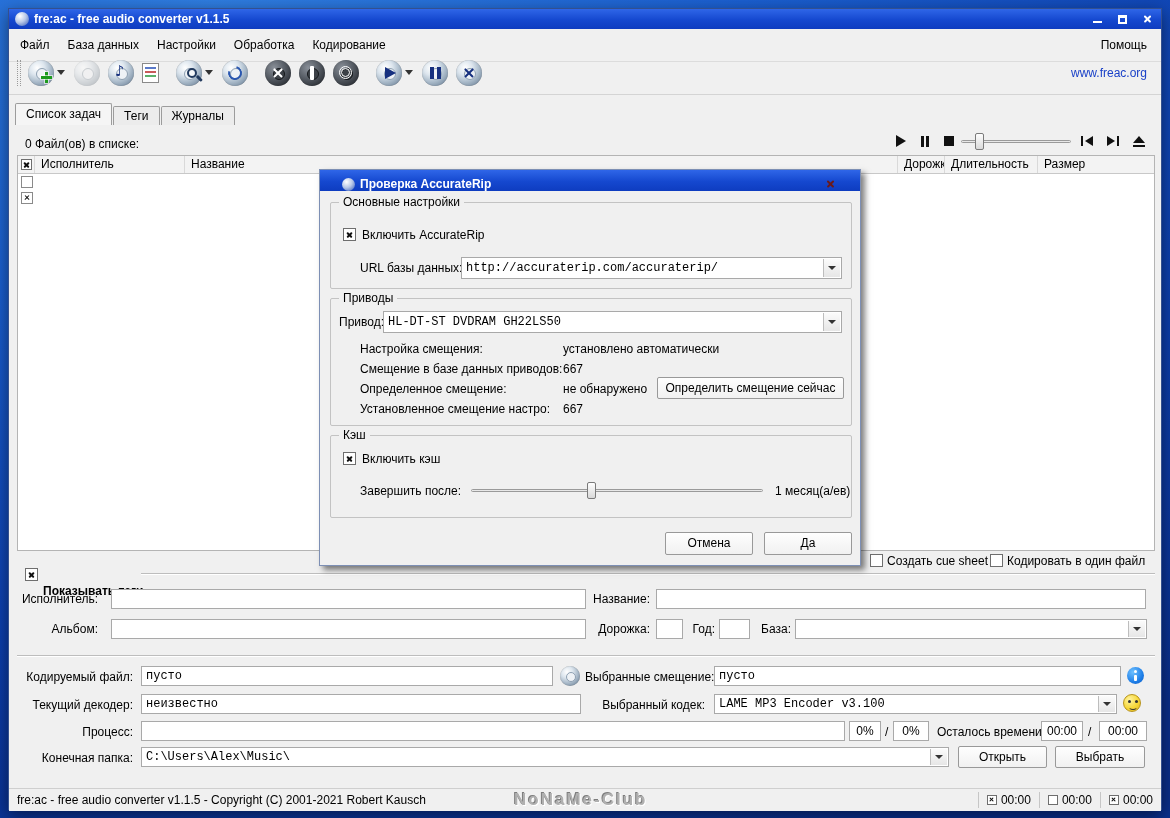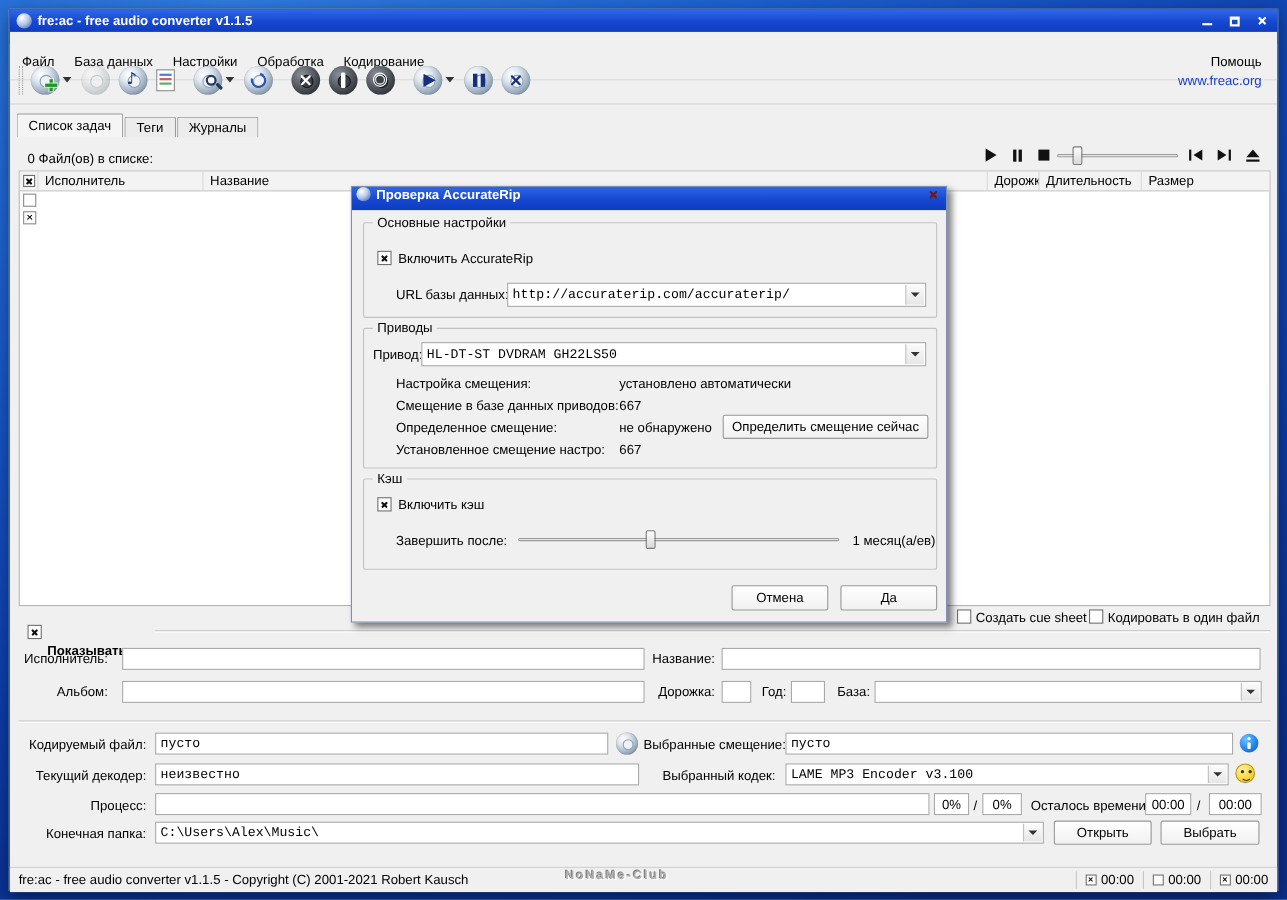--- a/index.html
+++ b/index.html
@@ -35,21 +35,21 @@
 .titlebar{position:absolute;left:0;top:0;width:100%;height:20px;background:linear-gradient(180deg,#2f66e8 0%,#1548cf 55%,#0e3cc0 100%);display:flex;align-items:center;padding:0 6px;color:#fff;}
 .app-icon{width:14px;height:14px;border-radius:50%;background:radial-gradient(circle at 35% 30%,#ffffff,#b9c9e8 45%,#5f7ec9 80%,#3a5aa8);margin-right:5px;flex:0 0 auto;}
 .app-icon.sm{width:13px;height:13px;}
 .title-text{font-weight:bold;flex:1 1 auto;white-space:nowrap;}
 .win-btns{display:flex;gap:9px;align-items:center;}
 .win-btn{width:16px;height:14px;display:flex;align-items:center;justify-content:center;}
 .g-min{width:9px;height:2px;background:#fff;margin-top:6px;}
 .g-max{width:9px;height:9px;border:2px solid #fff;border-top-width:3px;}
 
 
-.menubar{position:absolute;left:0;top:20px;width:100%;height:22px;background:#f0f0f0;border-bottom:1px solid #dcdcdc;display:flex;align-items:center;padding:16px 2px;margin-top:11px;}
+.menubar{position:absolute;left:0;top:20px;width:100%;height:22px;background:#f0f0f0;border-bottom:1px solid #dcdcdc;display:flex;align-items:center;padding:16px 2px;}
 .menu-item{padding:0 9px;line-height:21px;white-space:nowrap;}
 .menu-help{margin-left:auto;padding-right:12px;}
 
 
 .toolbar{position:absolute;left:0;top:42px;width:100%;height:44px;border-bottom:1px solid #d4d4d4;display:flex;align-items:center;padding-left:8px;}
 .grip{width:4px;height:26px;border-left:1px dotted #9a9a9a;border-right:1px dotted #9a9a9a;margin-right:7px;}
 .disc{width:26px;height:26px;border-radius:50%;position:relative;flex:0 0 auto;background:radial-gradient(circle at 35% 30%,#ffffff 0%,#dde6ee 30%,#aebecd 55%,#7f93a7 80%,#6a7d90 100%);box-shadow:inset 0 0 1px rgba(0,0,0,.4);}
 .disc::before{content:"";position:absolute;left:8px;top:8px;width:10px;height:10px;border-radius:50%;background:#eef2f6;border:1px solid #8ea0b2;}
 .disc.dark{background:radial-gradient(circle at 35% 30%,#8a9099 0%,#555b63 45%,#2e3238 80%,#22262b 100%);}
 .disc.dark::before{background:#3c4147;border-color:#14171a;}
@@ -108,27 +108,27 @@
 .info-icon{position:absolute;width:17px;height:17px;border-radius:50%;background:radial-gradient(circle at 35% 30%,#6fc1ff,#1f7fe8 60%,#0f5bc0);}
 .info-icon::before{content:"";position:absolute;left:7px;top:3px;width:3px;height:3px;background:#fff;border-radius:50%;}
 .info-icon::after{content:"";position:absolute;left:7px;top:8px;width:3px;height:6px;background:#fff;border-radius:1px;}
 .smiley{position:absolute;width:18px;height:18px;border-radius:50%;background:radial-gradient(circle at 35% 30%,#fff3a0,#f7d83a 55%,#e0b41f);border:1px solid #b8941a;}
 .smiley::before{content:"";position:absolute;left:3.5px;top:5px;width:3px;height:3px;border-radius:50%;background:#333;box-shadow:7px 0 0 #333;}
 .smiley::after{content:"";position:absolute;left:4px;top:6px;width:8px;height:7px;border:1.5px solid transparent;border-bottom-color:#333;border-radius:50%;}
 
 
 .statusbar{position:absolute;left:0;top:779px;width:100%;height:23px;border-top:1px solid #cfcfcf;background:#f0f0f0;display:flex;align-items:center;}
 .sb-text{padding-left:8px;white-space:nowrap;}
-.watermark{position:absolute;left:505px;top:1px;font-size:11px;font-weight:bold;letter-spacing:2px;color:#b0b0b0;text-shadow:-1px -1px 0 #7d7d7d,1px 1px 0 #ffffff;}
+.watermark{position:absolute;left:505px;top:1px;font-size:17px;font-weight:bold;letter-spacing:2px;color:#b0b0b0;text-shadow:-1px -1px 0 #7d7d7d,1px 1px 0 #ffffff;}
 .sb-right{margin-left:auto;display:flex;align-items:center;height:100%;}
 .sb-cell{display:flex;align-items:center;gap:4px;padding:0 8px;border-left:1px solid #c6c6c6;height:16px;white-space:nowrap;}
 
 
 .dialog{position:absolute;left:310px;top:160px;width:542px;height:397px;background:#f0f0f0;border:1px solid #7d8fb4;box-shadow:4px 4px 6px rgba(0,0,0,.5);z-index:10;}
-.dlg-title{position:absolute;left:0;top:0;width:100%;height:21px;background:linear-gradient(180deg,#2f66e8 0%,#1548cf 55%,#0e3cc0 100%);color:#fff;display:flex;align-items:flex-start;padding:0 4px;}
+.dlg-title{position:absolute;left:0;top:0;width:100%;height:21px;background:linear-gradient(180deg,#2f66e8 0%,#1548cf 55%,#0e3cc0 100%);color:#fff;display:flex;align-items:flex-end;padding:0 22px;}
 .dlg-title .t{font-weight:bold;flex:1 1 auto;}
 .dlg-close{width:16px;height:14px;display:flex;align-items:center;justify-content:center;}
 .group{position:absolute;left:10px;width:522px;border:1px solid #c3c3c3;border-radius:2px;}
 .group-title{position:absolute;left:8px;top:-9px;background:#f0f0f0;padding:0 4px;line-height:16px;white-space:nowrap;}
 </style>
 </head>
 <body>
 
 <div class="window">
 

